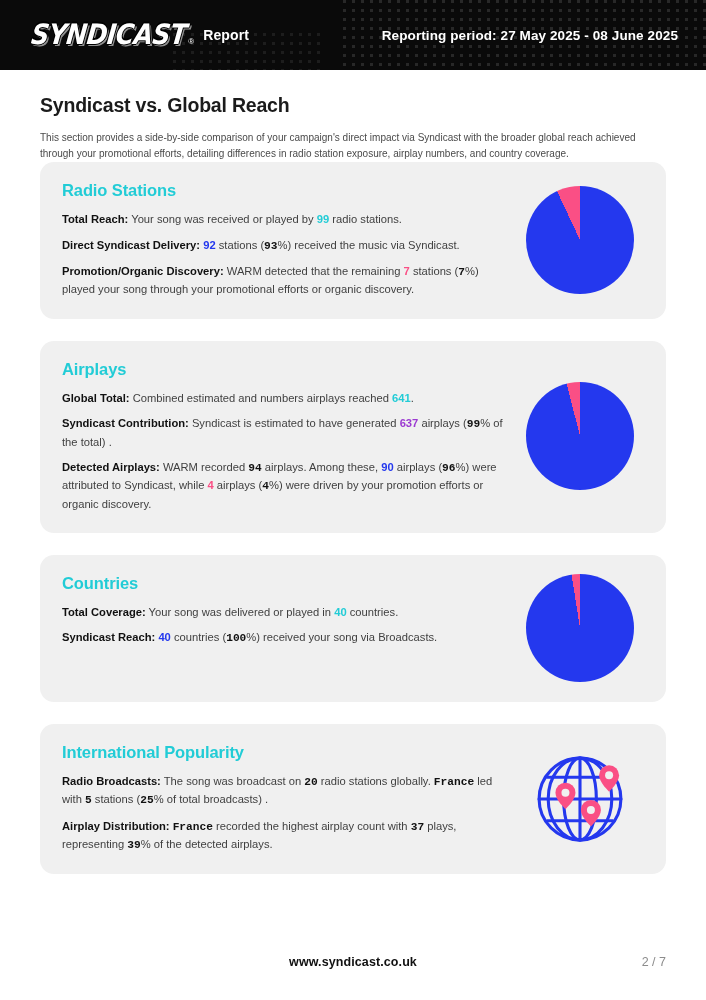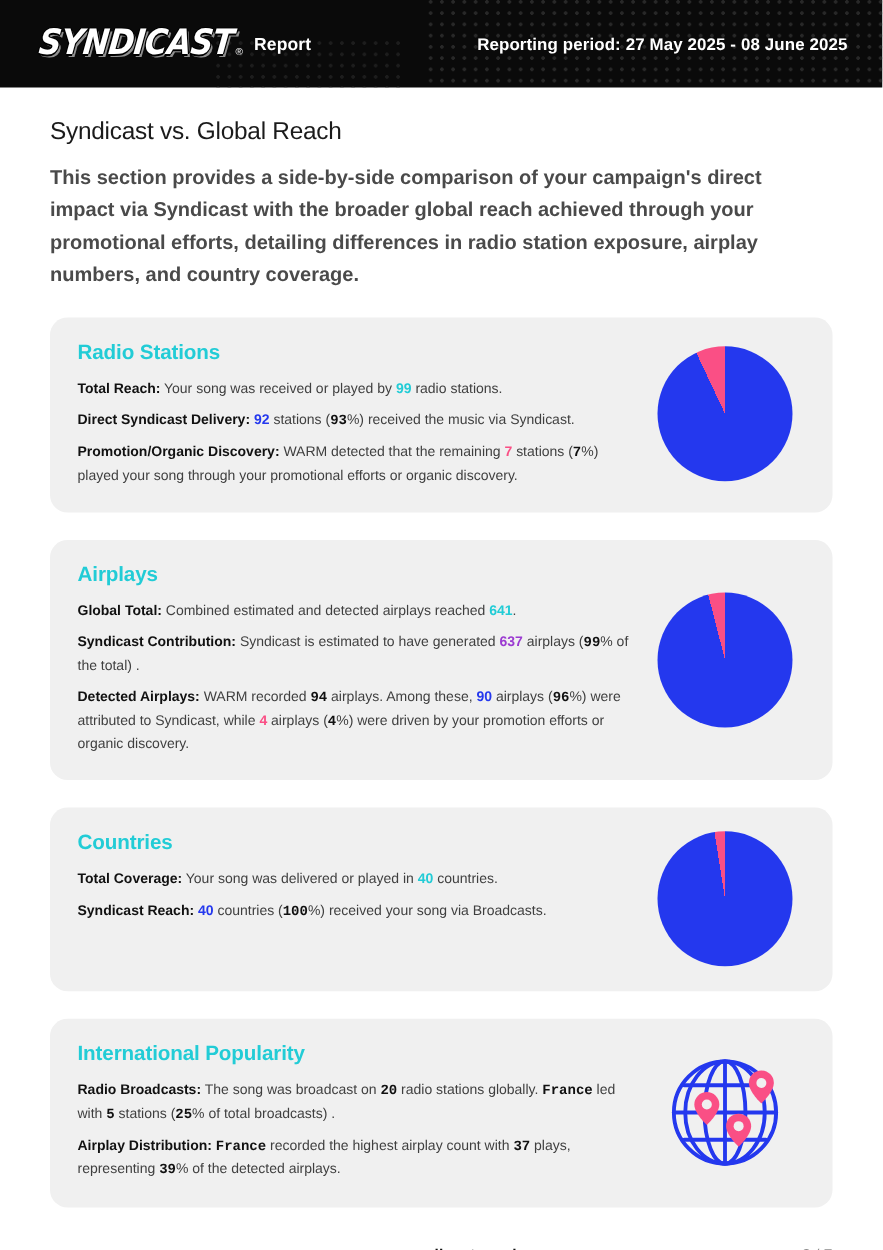--- a/index.html
+++ b/index.html
@@ -99,33 +99,31 @@
   }
 
   
   .content {
     flex: 1 1 auto;
     padding: 24px 40px 0 40px;
   }
 
   .page-title {
     font-size: 19.5px;
-    font-weight: normal;
+    font-weight: bold;
     color: #1b1b1b;
     letter-spacing: -0.2px;
     margin-bottom: 13px;
   }
 
   .intro {
-    font-size: 16px;
+    font-size: 10px;
     line-height: 1.62;
     color: #4a4a4a;
     max-width: 600px;
-    margin-bottom: 20px;
-    font-weight: bold;
   }
 
   
   .card {
     position: relative;
     background: #f0f0f0;
     border-radius: 14px;
     padding: 19px 24px 20px 22px;
     margin-bottom: 22px;
     display: flex;
@@ -235,21 +233,21 @@
       </div>
       <div class="card-visual">
         <div class="pie" title="Radio Stations" style="background: conic-gradient(rgb(36, 56, 238) 0deg, rgb(36, 56, 238) 334.8deg, rgb(250, 79, 133) 334.8deg, rgb(250, 79, 133) 360deg);"></div>
       </div>
     </div>
 
     <div class="card">
       <div class="card-body">
         <div class="card-title">Airplays</div>
         <div>
-            <p class="stat-line"><b>Global Total:</b><span> Combined estimated and detected airplays reached </span><span class="c-cyan">641</span><span>.</span></p>
+            <p class="stat-line"><b>Global Total:</b><span> Combined estimated and numbers airplays reached </span><span class="c-cyan">641</span><span>.</span></p>
             <p class="stat-line"><b>Syndicast Contribution:</b><span> Syndicast is estimated to have generated </span><span class="c-purple">637</span><span> airplays (</span><span class="c-dark">99</span><span>% of the total) .</span></p>
             <p class="stat-line"><b>Detected Airplays:</b><span> WARM recorded </span><span class="c-dark">94</span><span> airplays. Among these, </span><span class="c-blue">90</span><span> airplays (</span><span class="c-dark">96</span><span>%) were attributed to Syndicast, while </span><span class="c-pink">4</span><span> airplays (</span><span class="c-dark">4</span><span>%) were driven by your promotion efforts or organic discovery.</span></p>
           </div>
       </div>
       <div class="card-visual">
         <div class="pie" title="Airplays" style="background: conic-gradient(rgb(36, 56, 238) 0deg, rgb(36, 56, 238) 345.6deg, rgb(250, 79, 133) 345.6deg, rgb(250, 79, 133) 360deg);"></div>
       </div>
     </div>
 
     <div class="card">

